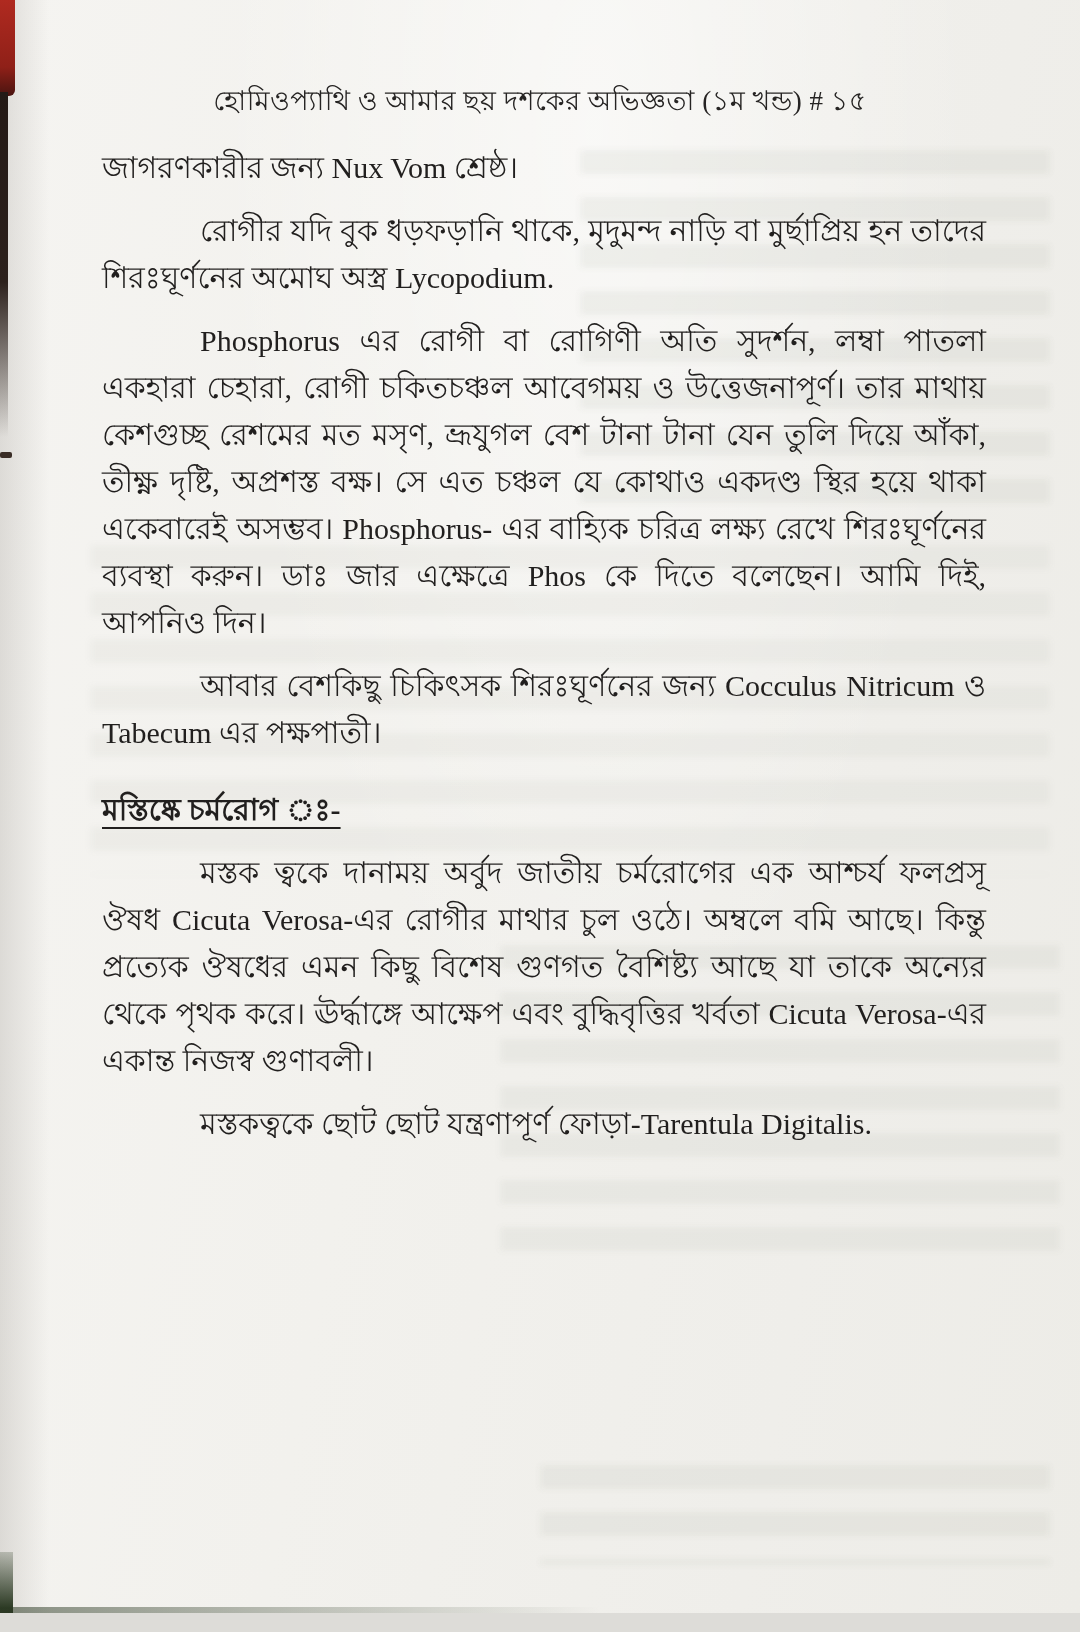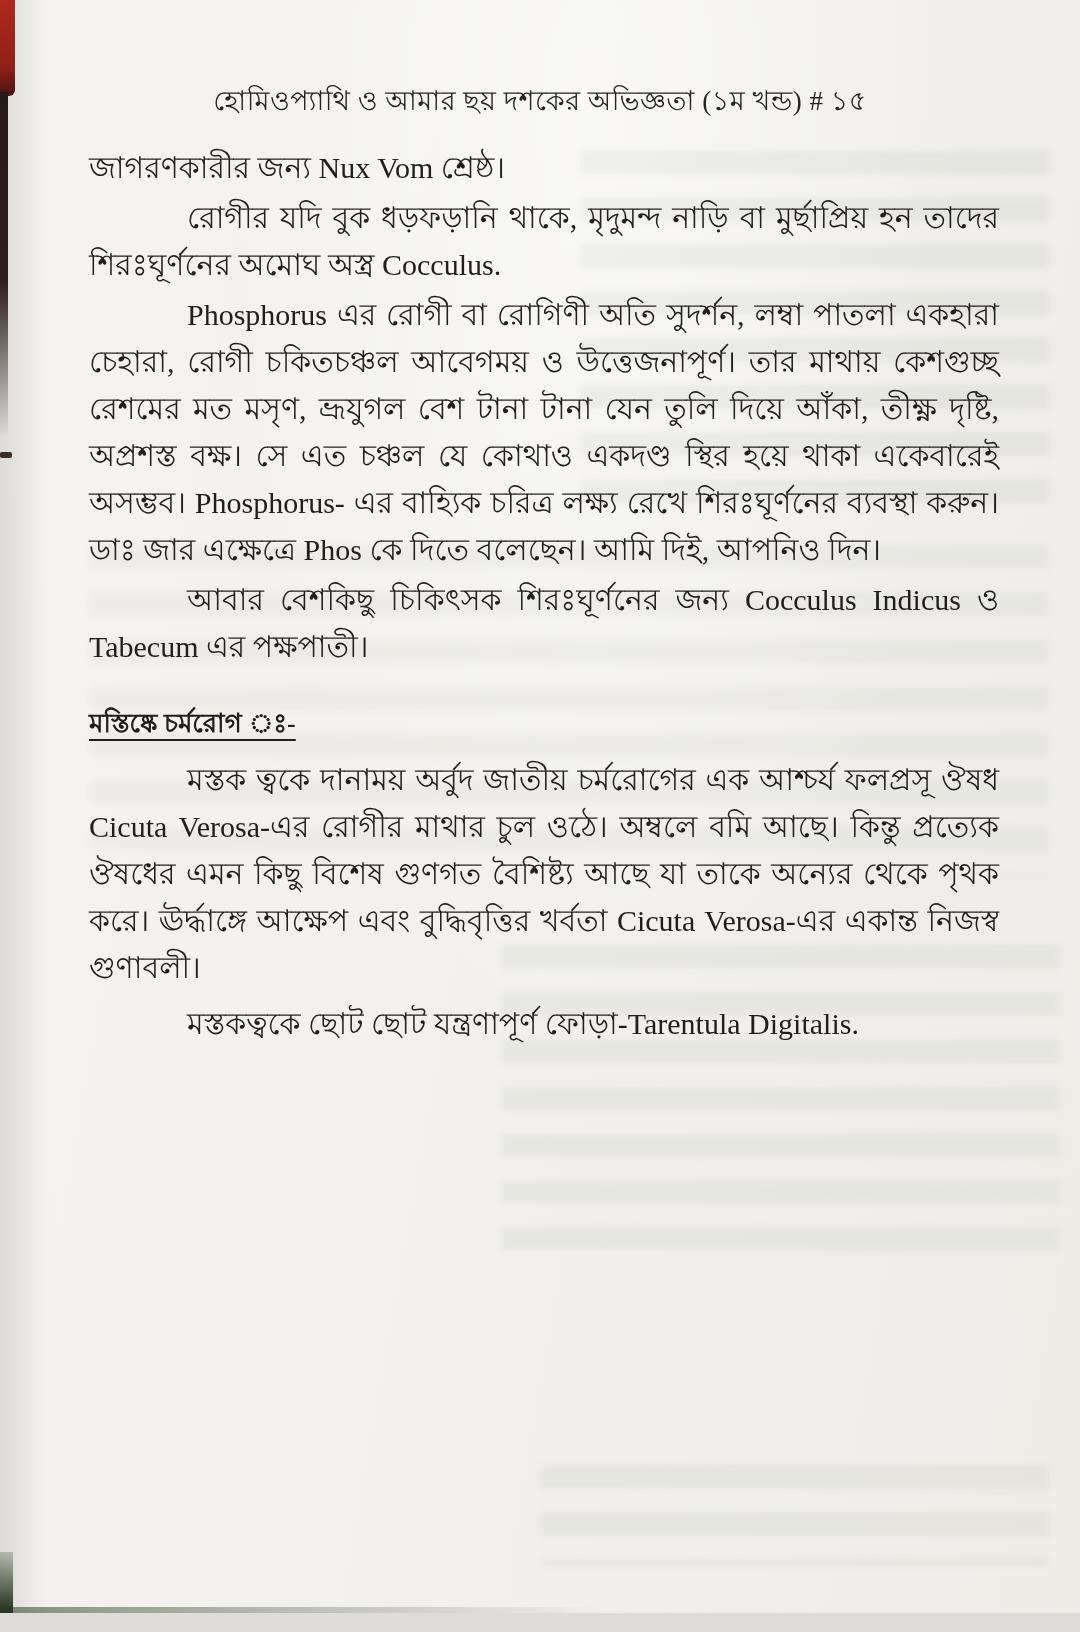--- a/index.html
+++ b/index.html
@@ -72,29 +72,29 @@
     letter-spacing: 0.5px;
   }
   .body {
     position: relative;
     margin: 26px 78px 0 86px; 
     font-size: 30px;
     line-height: 47px;
     text-align: justify;
   }
   .body p, .body h2 {
-    margin: 3px;
+    margin: 16px;
     padding: 0;
   }
   .indent { text-indent: 98px; }
   .mt-lg  { margin-top: 38px !important; }
   .mt-md  { margin-top: 30px !important; }
   .mt-sm  { margin-top: 9px  !important; }
   .section-heading {
-    font-size: 26px;
+    font-size: 30px;
     font-weight: bold;
     text-decoration: underline;
     text-underline-offset: 7px;
     text-decoration-thickness: 2px;
     text-align: left;
   }
 </style>
 </head>
 <body>
 
@@ -112,21 +112,21 @@
   <div class="ghost g4"></div>
 
   <div class="header">
     <span>হোমিওপ্যাথি ও আমার ছয় দশকের অভিজ্ঞতা (১ম খন্ড)</span>
     <span>#</span>
     <span>১৫</span>
   </div>
 
   <div class="body">
     <p>জাগরণকারীর জন্য Nux Vom শ্রেষ্ঠ।</p>
-    <p class="indent">রোগীর যদি বুক ধড়ফড়ানি থাকে, মৃদুমন্দ নাড়ি বা মুর্ছাপ্রিয় হন তাদের শিরঃঘূর্ণনের অমোঘ অস্ত্র Cocculus.</p>
+    <p class="indent">রোগীর যদি বুক ধড়ফড়ানি থাকে, মৃদুমন্দ নাড়ি বা মুর্ছাপ্রিয় হন তাদের শিরঃঘূর্ণনের অমোঘ অস্ত্র Lycopodium.</p>
     <p class="indent">Phosphorus এর রোগী বা রোগিণী অতি সুদর্শন, লম্বা পাতলা একহারা চেহারা, রোগী চকিতচঞ্চল আবেগময় ও উত্তেজনাপূর্ণ। তার মাথায় কেশগুচ্ছ রেশমের মত মসৃণ, ভ্রূযুগল বেশ টানা টানা যেন তুলি দিয়ে আঁকা, তীক্ষ্ণ দৃষ্টি, অপ্রশস্ত বক্ষ। সে এত চঞ্চল যে কোথাও একদণ্ড স্থির হয়ে থাকা একেবারেই অসম্ভব। Phosphorus- এর বাহ্যিক চরিত্র লক্ষ্য রেখে শিরঃঘূর্ণনের ব্যবস্থা করুন। ডাঃ জার এক্ষেত্রে Phos কে দিতে বলেছেন। আমি দিই, আপনিও দিন।</p>
-    <p class="indent">আবার বেশকিছু চিকিৎসক শিরঃঘূর্ণনের জন্য Cocculus Indicus ও Tabecum এর পক্ষপাতী।</p>
+    <p class="indent">আবার বেশকিছু চিকিৎসক শিরঃঘূর্ণনের জন্য Cocculus Nitricum ও Tabecum এর পক্ষপাতী।</p>
     <h2 class="section-heading mt-md">মস্তিষ্কে চর্মরোগ ঃ-</h2>
     <p class="indent mt-sm">মস্তক ত্বকে দানাময় অর্বুদ জাতীয় চর্মরোগের এক আশ্চর্য ফলপ্রসূ ঔষধ Cicuta Verosa-এর রোগীর মাথার চুল ওঠে। অম্বলে বমি আছে। কিন্তু প্রত্যেক ঔষধের এমন কিছু বিশেষ গুণগত বৈশিষ্ট্য আছে যা তাকে অন্যের থেকে পৃথক করে। ঊর্দ্ধাঙ্গে আক্ষেপ এবং বুদ্ধিবৃত্তির খর্বতা Cicuta Verosa-এর একান্ত নিজস্ব গুণাবলী।</p>
     <p class="indent mt-sm">মস্তকত্বকে ছোট ছোট যন্ত্রণাপূর্ণ ফোড়া-Tarentula Digitalis.</p>
   </div>
 
 </div>
 
 </body></html>

